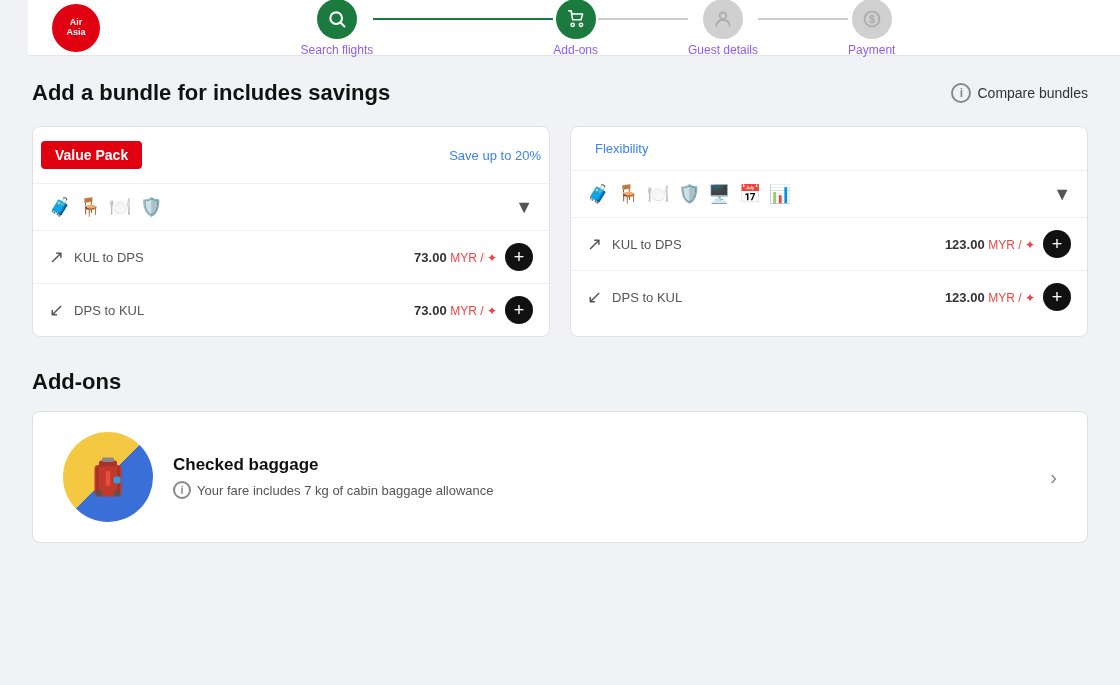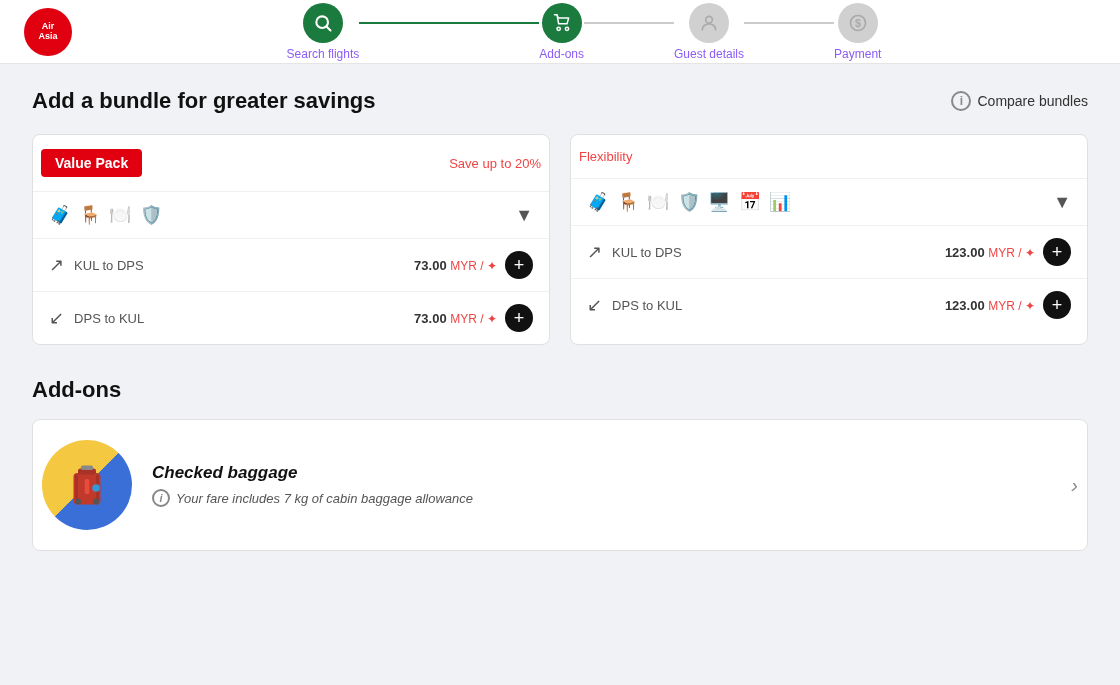--- a/index.html
+++ b/index.html
@@ -5,25 +5,26 @@
     * { box-sizing: border-box; margin: 0; padding: 0; }
     body {
       font-family: -apple-system, BlinkMacSystemFont, 'Segoe UI', sans-serif;
       background: #f0f2f5;
       color: #333;
       min-height: 685px;
       width: 1120px;
     }
     header {
       background: #fff;
-      height: 64px;
+      height: 56px;
       display: flex;
       align-items: center;
       padding: 0 24px;
       border-bottom: 1px solid #e5e5e5;
+      margin-left: 28px;
     }
     .logo {
       width: 48px;
       height: 48px;
       border-radius: 50%;
       background: #e0000f;
       display: flex;
       align-items: center;
       justify-content: center;
       color: white;
@@ -137,21 +138,22 @@
       padding: 6px 14px;
       border-radius: 4px;
       font-weight: 700;
       font-size: 14px;
       color: white;
     }
     .badge-value { background: #e0000f; }
     .badge-premium { background: #a020a0; }
     .bundle-tag {
       font-size: 13px;
-      color: #ef4444;
+      color: #3b82f6;
+      margin-left: 16px;
     }
     .bundle-icons {
       display: flex;
       align-items: center;
       padding: 12px 16px;
       border-bottom: 1px solid #f0f0f0;
       gap: 8px;
     }
     .bundle-icons span {
       font-size: 18px;
@@ -204,23 +206,22 @@
       font-weight: 700;
       color: #111;
       margin-bottom: 16px;
     }
     .addon-card {
       background: #fff;
       border-radius: 8px;
       border: 1px solid #e0e0e0;
       display: flex;
       align-items: center;
-      padding: 20px 9px;
+      padding: 20px 30px;
       gap: 20px;
-      font-style: italic;
     }
     .addon-image {
       width: 90px;
       height: 90px;
       border-radius: 50%;
       background: linear-gradient(135deg, #f5c842 50%, #3a6fd8 50%);
       display: flex;
       align-items: center;
       justify-content: center;
       overflow: hidden;
@@ -312,21 +313,21 @@
           </svg>
       </div>
       <div class="step-label">Payment</div>
     </div>
   </div>
 </header>
 
 <main>
 
   <div class="page-header">
-    <h1 class="page-title">Add a bundle for greater savings</h1>
+    <h1 class="page-title">Add a bundle for includes savings</h1>
     <a class="compare-link">
       <div class="info-icon">i</div>
       <span>Compare bundles</span>
     </a>
   </div>
 
   <div class="bundles-grid">
 
     <div class="bundle-card">
       <div class="bundle-header">

